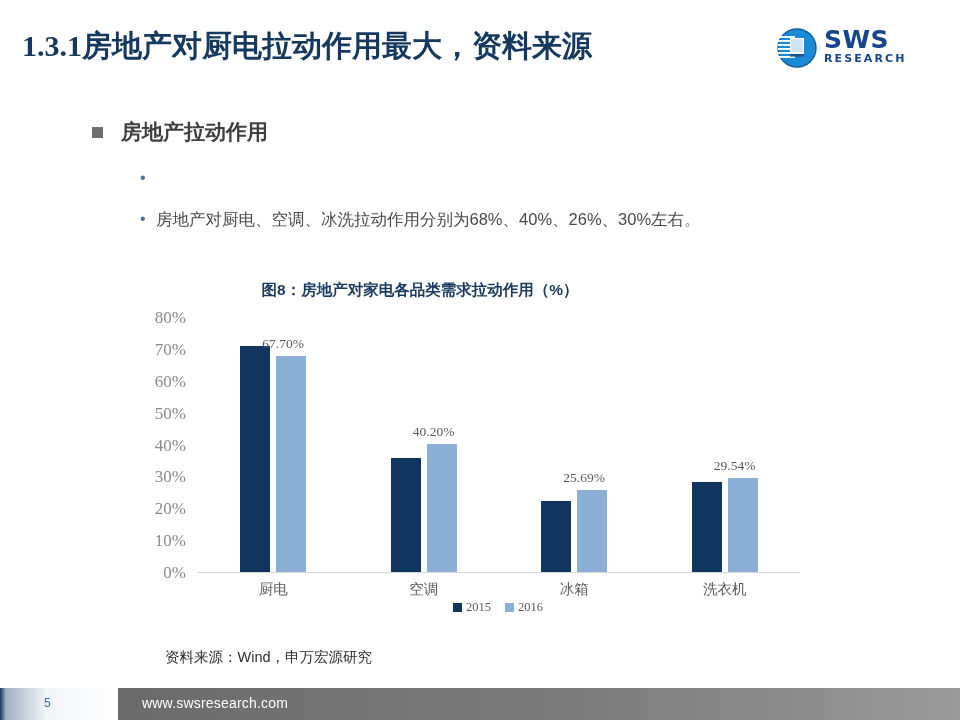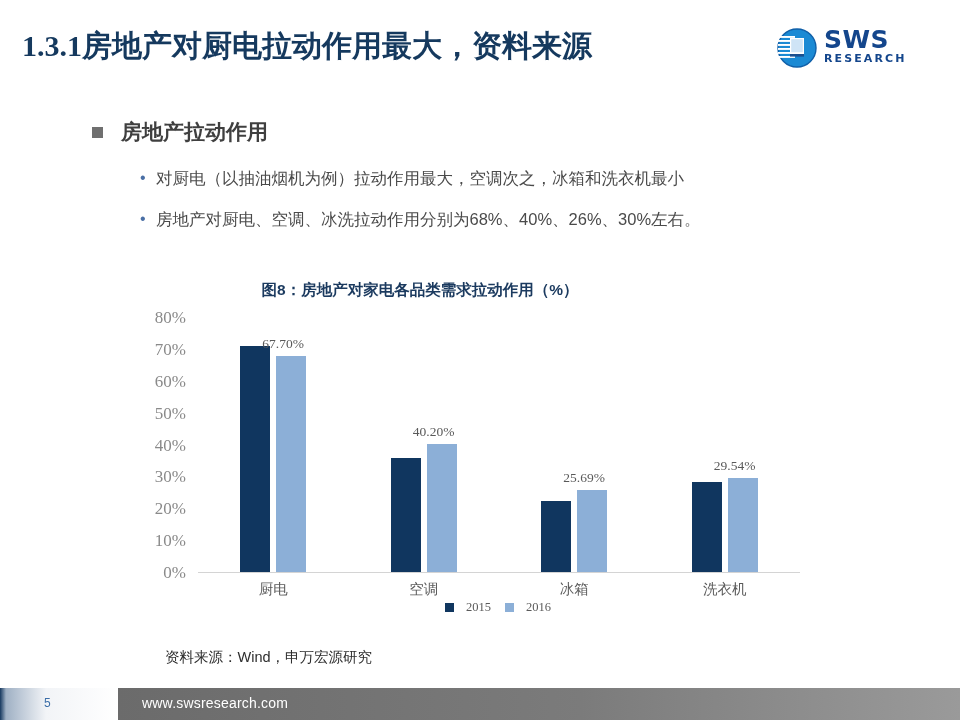--- a/index.html
+++ b/index.html
@@ -211,21 +211,21 @@
     top: 320px;
     width: 600px;
     display: flex;
     justify-content: center;
     align-items: center;
     gap: 14px;
   }
   .legend-item {
     display: flex;
     align-items: center;
-    gap: 12px;
+    gap: 4px;
   }
   .legend-swatch {
     width: 9px;
     height: 9px;
     flex: none;
   }
   .legend-label {
     font-size: 12.5px;
     color: #5a5a5a;
     font-family: "Liberation Serif", "DejaVu Serif", serif;
@@ -306,21 +306,20 @@
 </div>
 
 <div class="heading-row">
   <span class="heading-marker"></span>
   <span class="heading-text">房地产拉动作用</span>
 </div>
 
 <div class="bullet-list">
   <div class="bullet-item">
     <span class="bullet-dot">•</span>
-    <span class="bullet-text">对厨电（以抽油烟机为例）拉动作用最大，空调次之，冰箱和洗衣机最小</span>
   </div>
   <div class="bullet-item">
     <span class="bullet-dot">•</span>
     <span class="bullet-text">房地产对厨电、空调、冰洗拉动作用分别为68%、40%、26%、30%左右。</span>
   </div>
 </div>
 
 <div class="chart-block">
   <div class="chart-title">图8：房地产对家电各品类需求拉动作用（%）</div>
 

